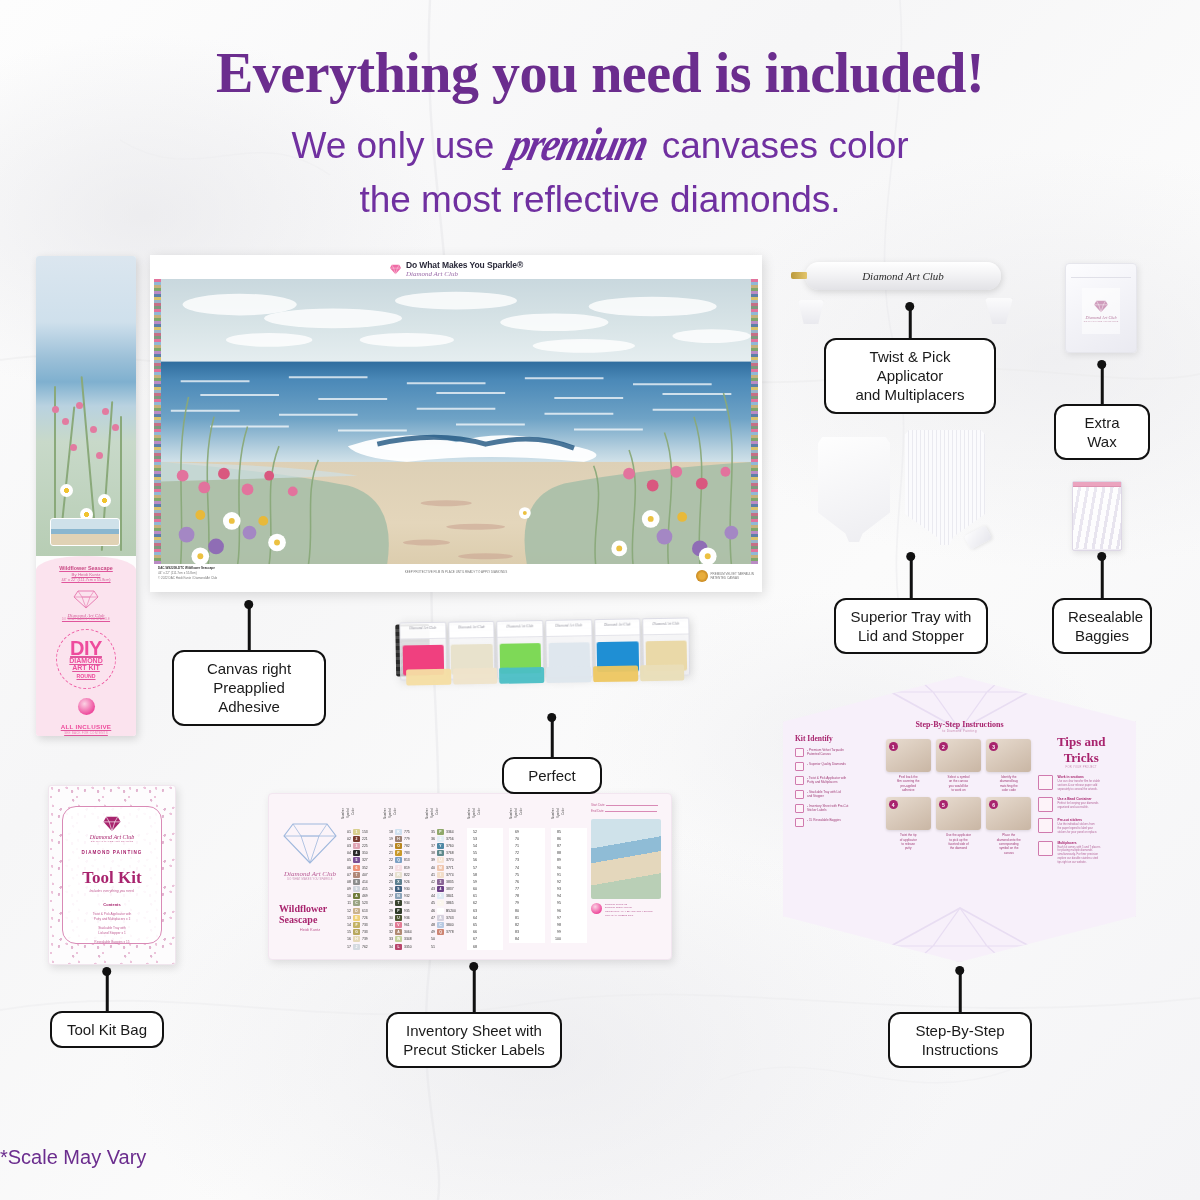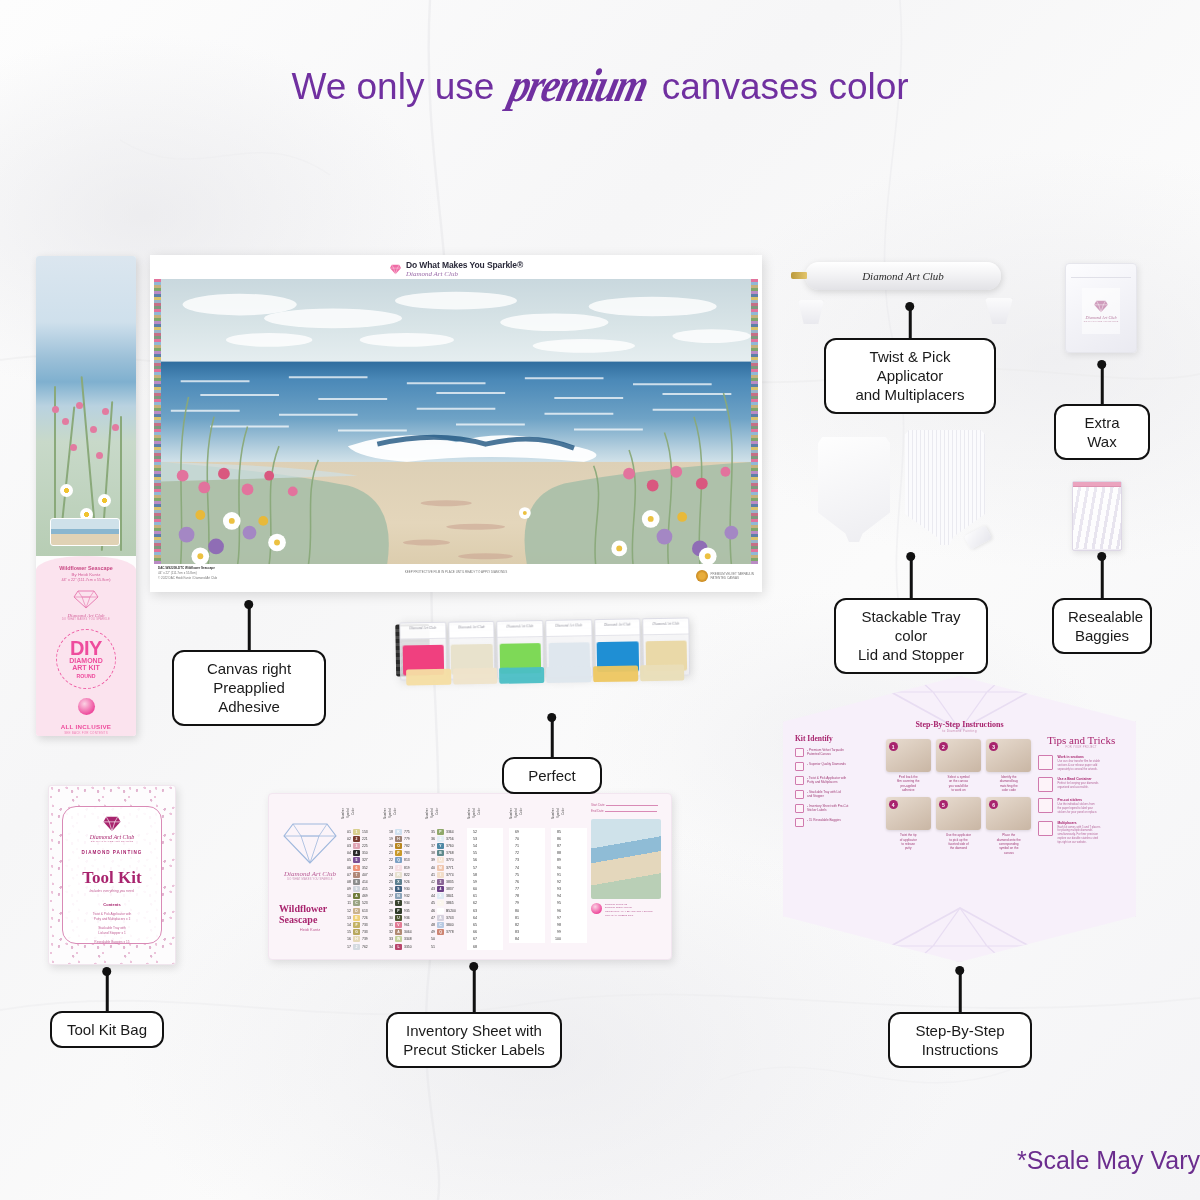--- a/index.html
+++ b/index.html
@@ -74,21 +74,21 @@
     background:radial-gradient(circle,#f0c330 0 25%,#fff 28% 100%);
   }
   #diy-thumb {
     position:absolute; left:14px; bottom:10px; width:70px; height:28px;
     border:1.5px solid #fff; border-radius:3px;
     background:linear-gradient(#cfe1ea 0 40%,#8ab6cf 40% 58%,#e0d2b5 58% 100%);
   }
   #diy-label {
     flex:1; background:#fbe3ee; position:relative;
     border-top-left-radius:50px 14px; border-top-right-radius:50px 14px;
-    padding-top:9px; text-align:center; color:#e0559c;
+    padding-top:9px; text-align:center; color:#e0559c;text-decoration:underline;
   }
   #diy-label .kname { font-size:5.4px; font-weight:700; color:#c94a85; }
   #diy-label .kby   { font-size:4.4px; color:#d4609a; margin-top:1px; }
   #diy-label .ksize { font-size:3.8px; color:#d4609a; margin-top:1px; }
   #diy-dac { margin-top:7px; }
   #diy-dac .dtxt { font-family:"Liberation Serif",serif; font-style:italic; font-size:5px; color:#d4609a; }
   #diy-dac .dtag { font-size:2.6px; color:#dd7bab; letter-spacing:.3px; }
   #diy-circle {
     width:60px; height:60px; border-radius:50%; border:1.6px dashed #ef5fa5;
     margin:8px auto 0; display:flex; flex-direction:column;
@@ -338,52 +338,54 @@
     background:linear-gradient(150deg,#e8dcd0,#c9b6a4);
     box-shadow:0 1px 3px rgba(0,0,0,.12);
   }
   .step .sbadge {
     position:absolute; left:3px; top:3px; width:9px; height:9px; border-radius:50%;
     background:#a8246e; color:#fff; font-size:5px; font-weight:700;
     display:flex; align-items:center; justify-content:center;
   }
   .step .stxt { font-size:3.1px; color:#a23d77; text-align:center; margin-top:3px; line-height:1.4; white-space:pre-line; }
   #tips { width:88px; }
-  #tips .tp-h { font-family:"Liberation Serif",serif; font-weight:400; font-size:11px; color:#a8246e; text-align:center; }
+  #tips .tp-h { font-family:"Liberation Serif",serif; font-weight:700; font-size:13px; color:#a8246e; text-align:center; }
   #tips .tp-s { font-size:2.6px; color:#c98cb2; text-align:center; letter-spacing:.3px; }
   .tiprow { display:flex; gap:4px; margin-top:6px; }
   .tiprow .tico { width:15px; height:15px; flex:none; border:.8px solid #d07aae; border-radius:1px; background:#fdf3f9; }
   .tiprow .tbody .tt { font-size:3.3px; font-weight:700; color:#a8246e; }
   .tiprow .tbody .tb { font-size:2.7px; color:#b4669a; line-height:1.4; white-space:pre-line; margin-top:1px; }
 
   
   #footer {
-    position:absolute; left:0; right:0; top:1146px; text-align:right;
-    font-size:25px; color:#6b2d8e; z-index:5;
+    position:absolute; left:0; right:0; top:1146px; text-align:left;
+    font-size:20px; color:#6b2d8e; z-index:5;
   }
 </style>
 </head>
 <body>
 
 <div id="marble">
   <svg viewBox="0 0 1200 1200" preserveAspectRatio="none">
     <path d="M430 0 C 420 180, 470 300, 440 470 C 415 620, 455 760, 430 960 C 415 1090, 445 1150, 438 1200" stroke="#e7e7ea" stroke-width="2.5" fill="none"></path>
     <path d="M0 360 C 140 340, 260 395, 400 372 C 560 345, 700 400, 860 376 C 1010 352, 1120 392, 1200 374" stroke="#ececed" stroke-width="2" fill="none"></path>
     <path d="M900 0 C 910 130, 865 230, 895 350 C 920 455, 880 540, 905 640" stroke="#eaeaed" stroke-width="1.8" fill="none"></path>
     <path d="M0 1010 C 180 980, 330 1035, 520 1005 C 720 972, 900 1030, 1200 998" stroke="#ededef" stroke-width="2" fill="none"></path>
     <path d="M120 140 C 200 190, 250 120, 330 175" stroke="#eeeef0" stroke-width="1.6" fill="none"></path>
     <path d="M720 1080 C 820 1040, 900 1110, 1010 1070" stroke="#efeff1" stroke-width="1.6" fill="none"></path>
   </svg>
 </div>
 
 <div class="header">
+  <div class="h-title">Everything you need is included!</div>
   <div class="h-sub">
     <span>We only use</span>
     <span class="premium">premium</span>
     <span>canvases color</span>
+    <span class="l2">the most reflective diamonds.</span>
   </div>
 </div>
 
 <div class="prod" id="diy-box">
   <div id="diy-art">
     <div class="gstem" style="left:18px;top:130px;height:150px;"></div>
     <div class="gstem" style="left:30px;top:150px;height:140px;transform:rotate(6deg);"></div>
     <div class="gstem" style="left:52px;top:120px;height:170px;transform:rotate(-5deg);"></div>
     <div class="gstem" style="left:70px;top:145px;height:150px;transform:rotate(4deg);"></div>
     <div class="gstem" style="left:84px;top:160px;height:135px;"></div>
@@ -1411,21 +1413,21 @@
 and Multiplacers</div>
 </div>
 
 <div class="callout" style="left:1054px;top:404px;width:96px;">
   <div class="leader up" style="height:40px;"></div>
   <div class="pill">Extra Wax</div>
 </div>
 
 <div class="callout" style="left:834px;top:598px;width:154px;">
   <div class="leader up" style="height:42px;"></div>
-  <div class="pill">Stackable Tray color
+  <div class="pill">Superior Tray with
 Lid and Stopper</div>
 </div>
 
 <div class="callout" style="left:1052px;top:598px;width:100px;">
   <div class="leader up" style="height:42px;"></div>
   <div class="pill">Resealable
 Baggies</div>
 </div>
 
 <div class="callout" style="left:502px;top:757px;width:100px;">

